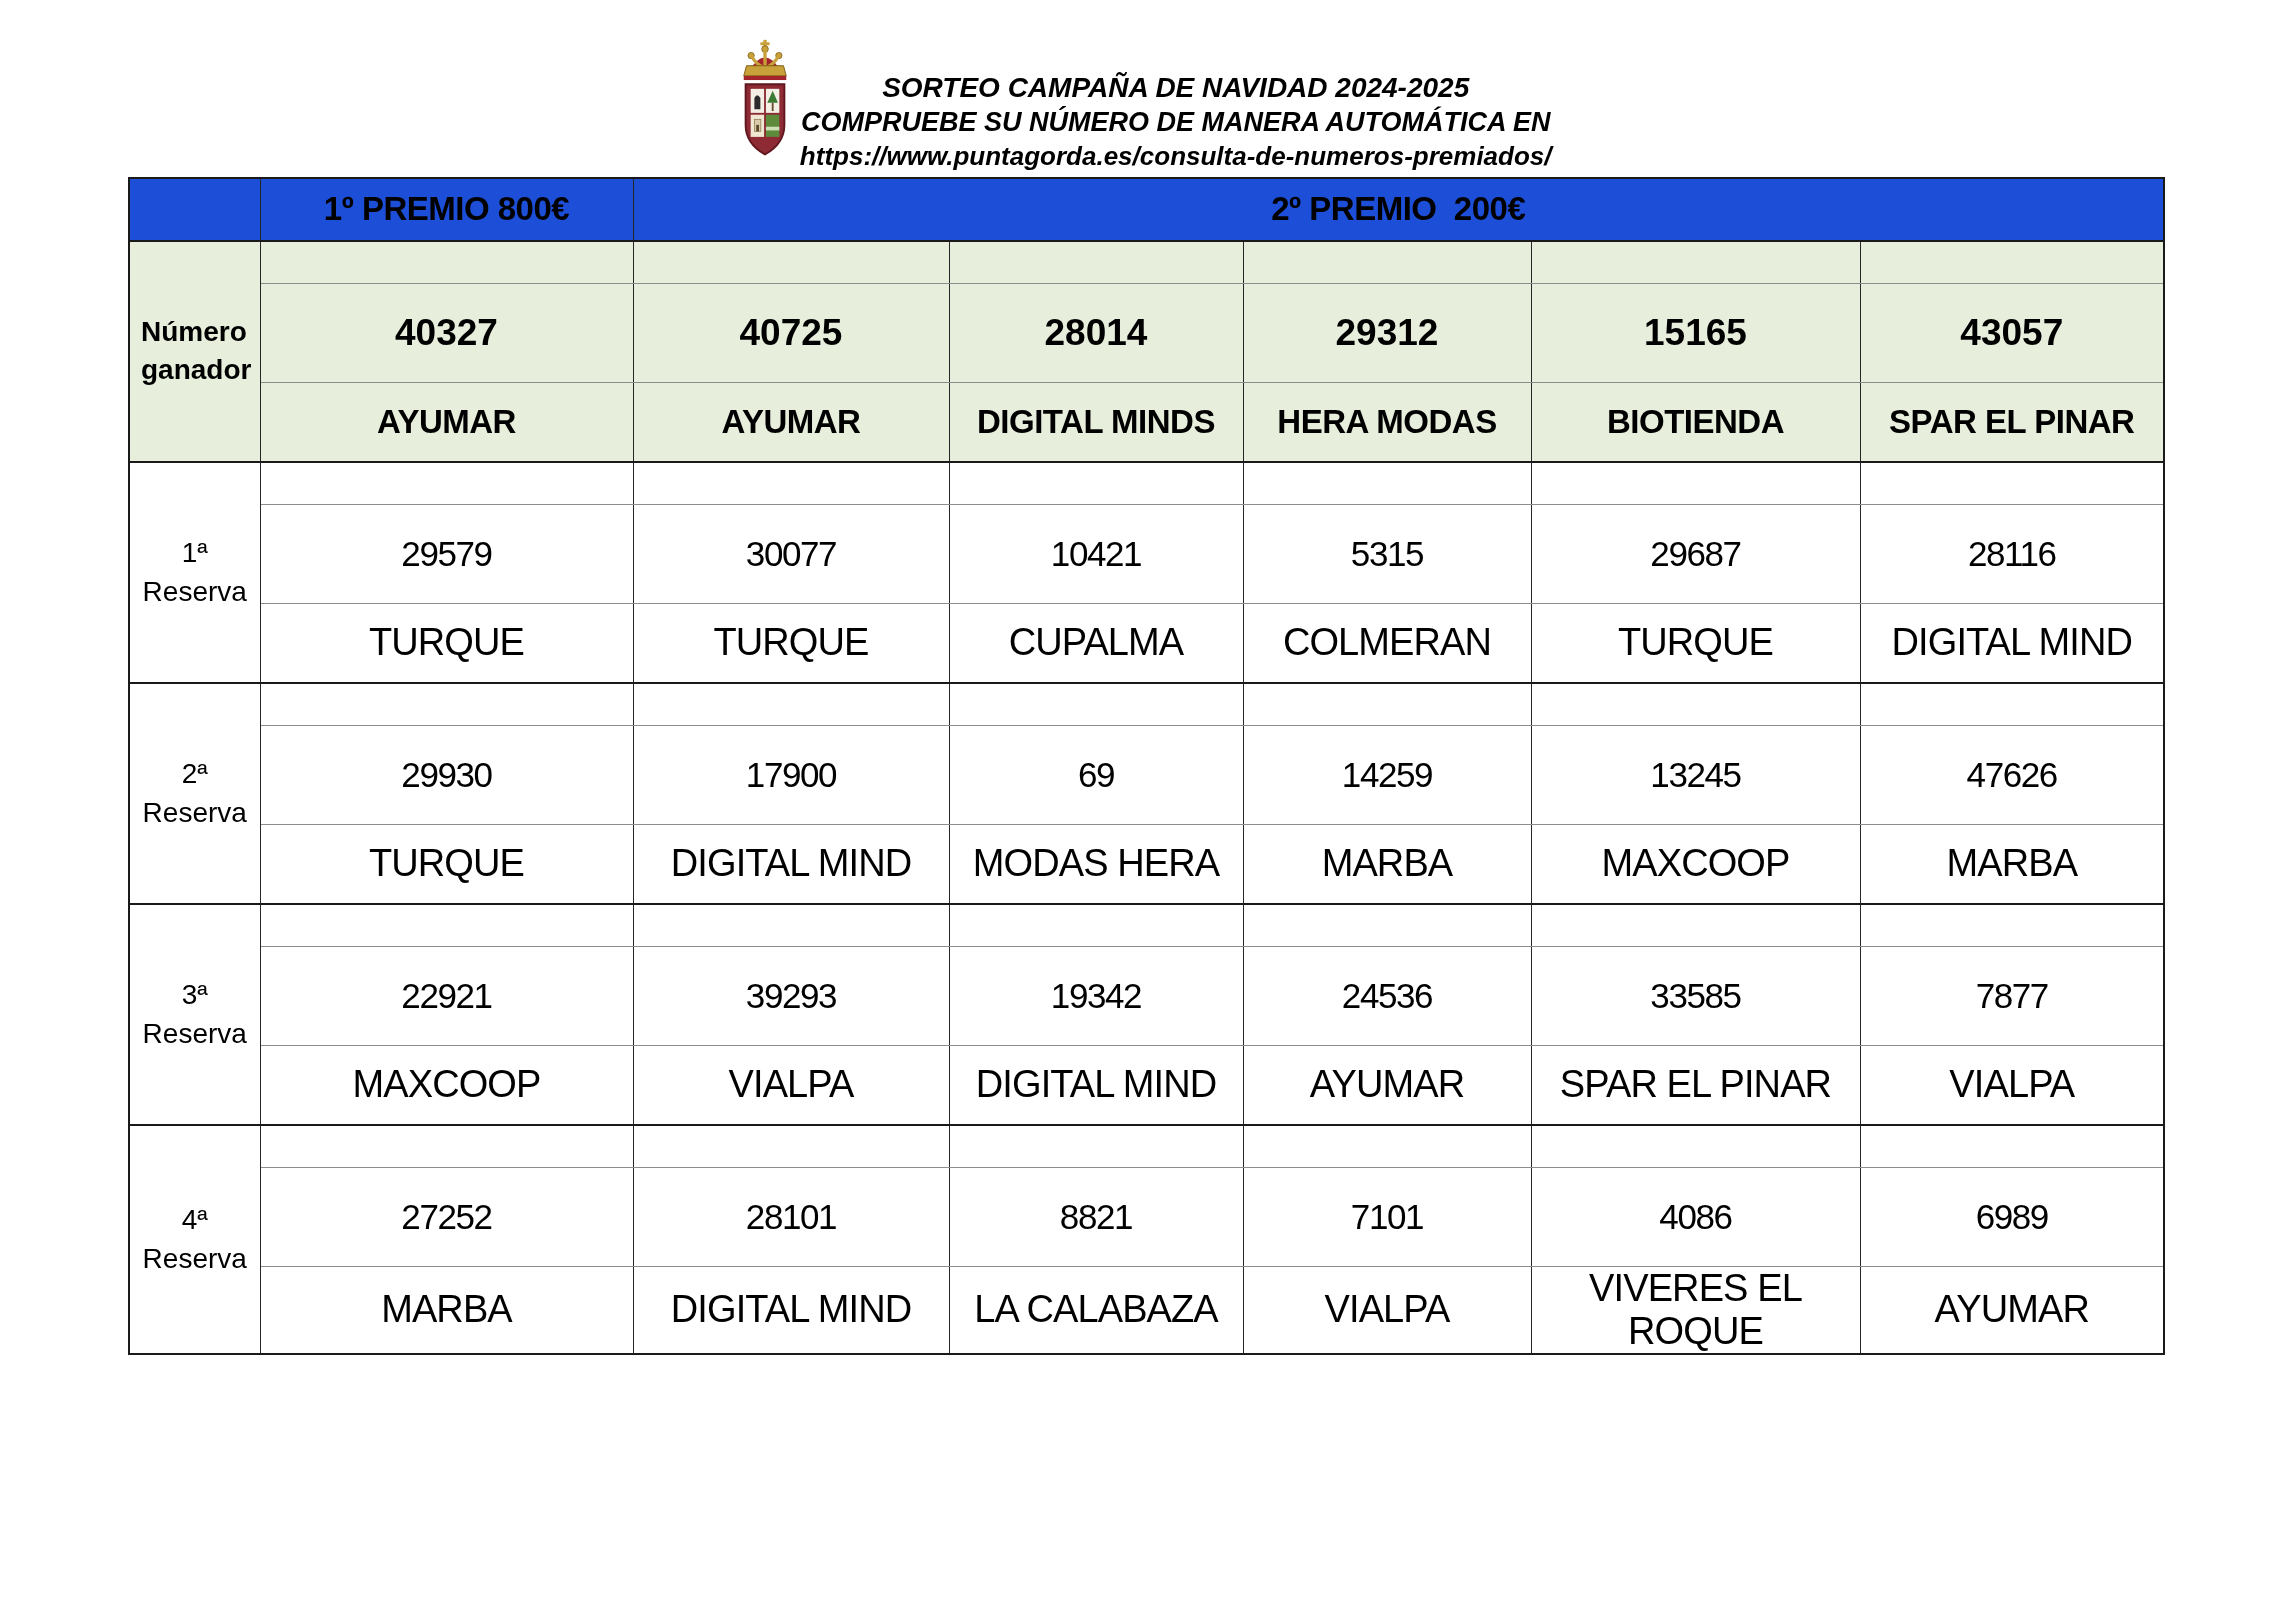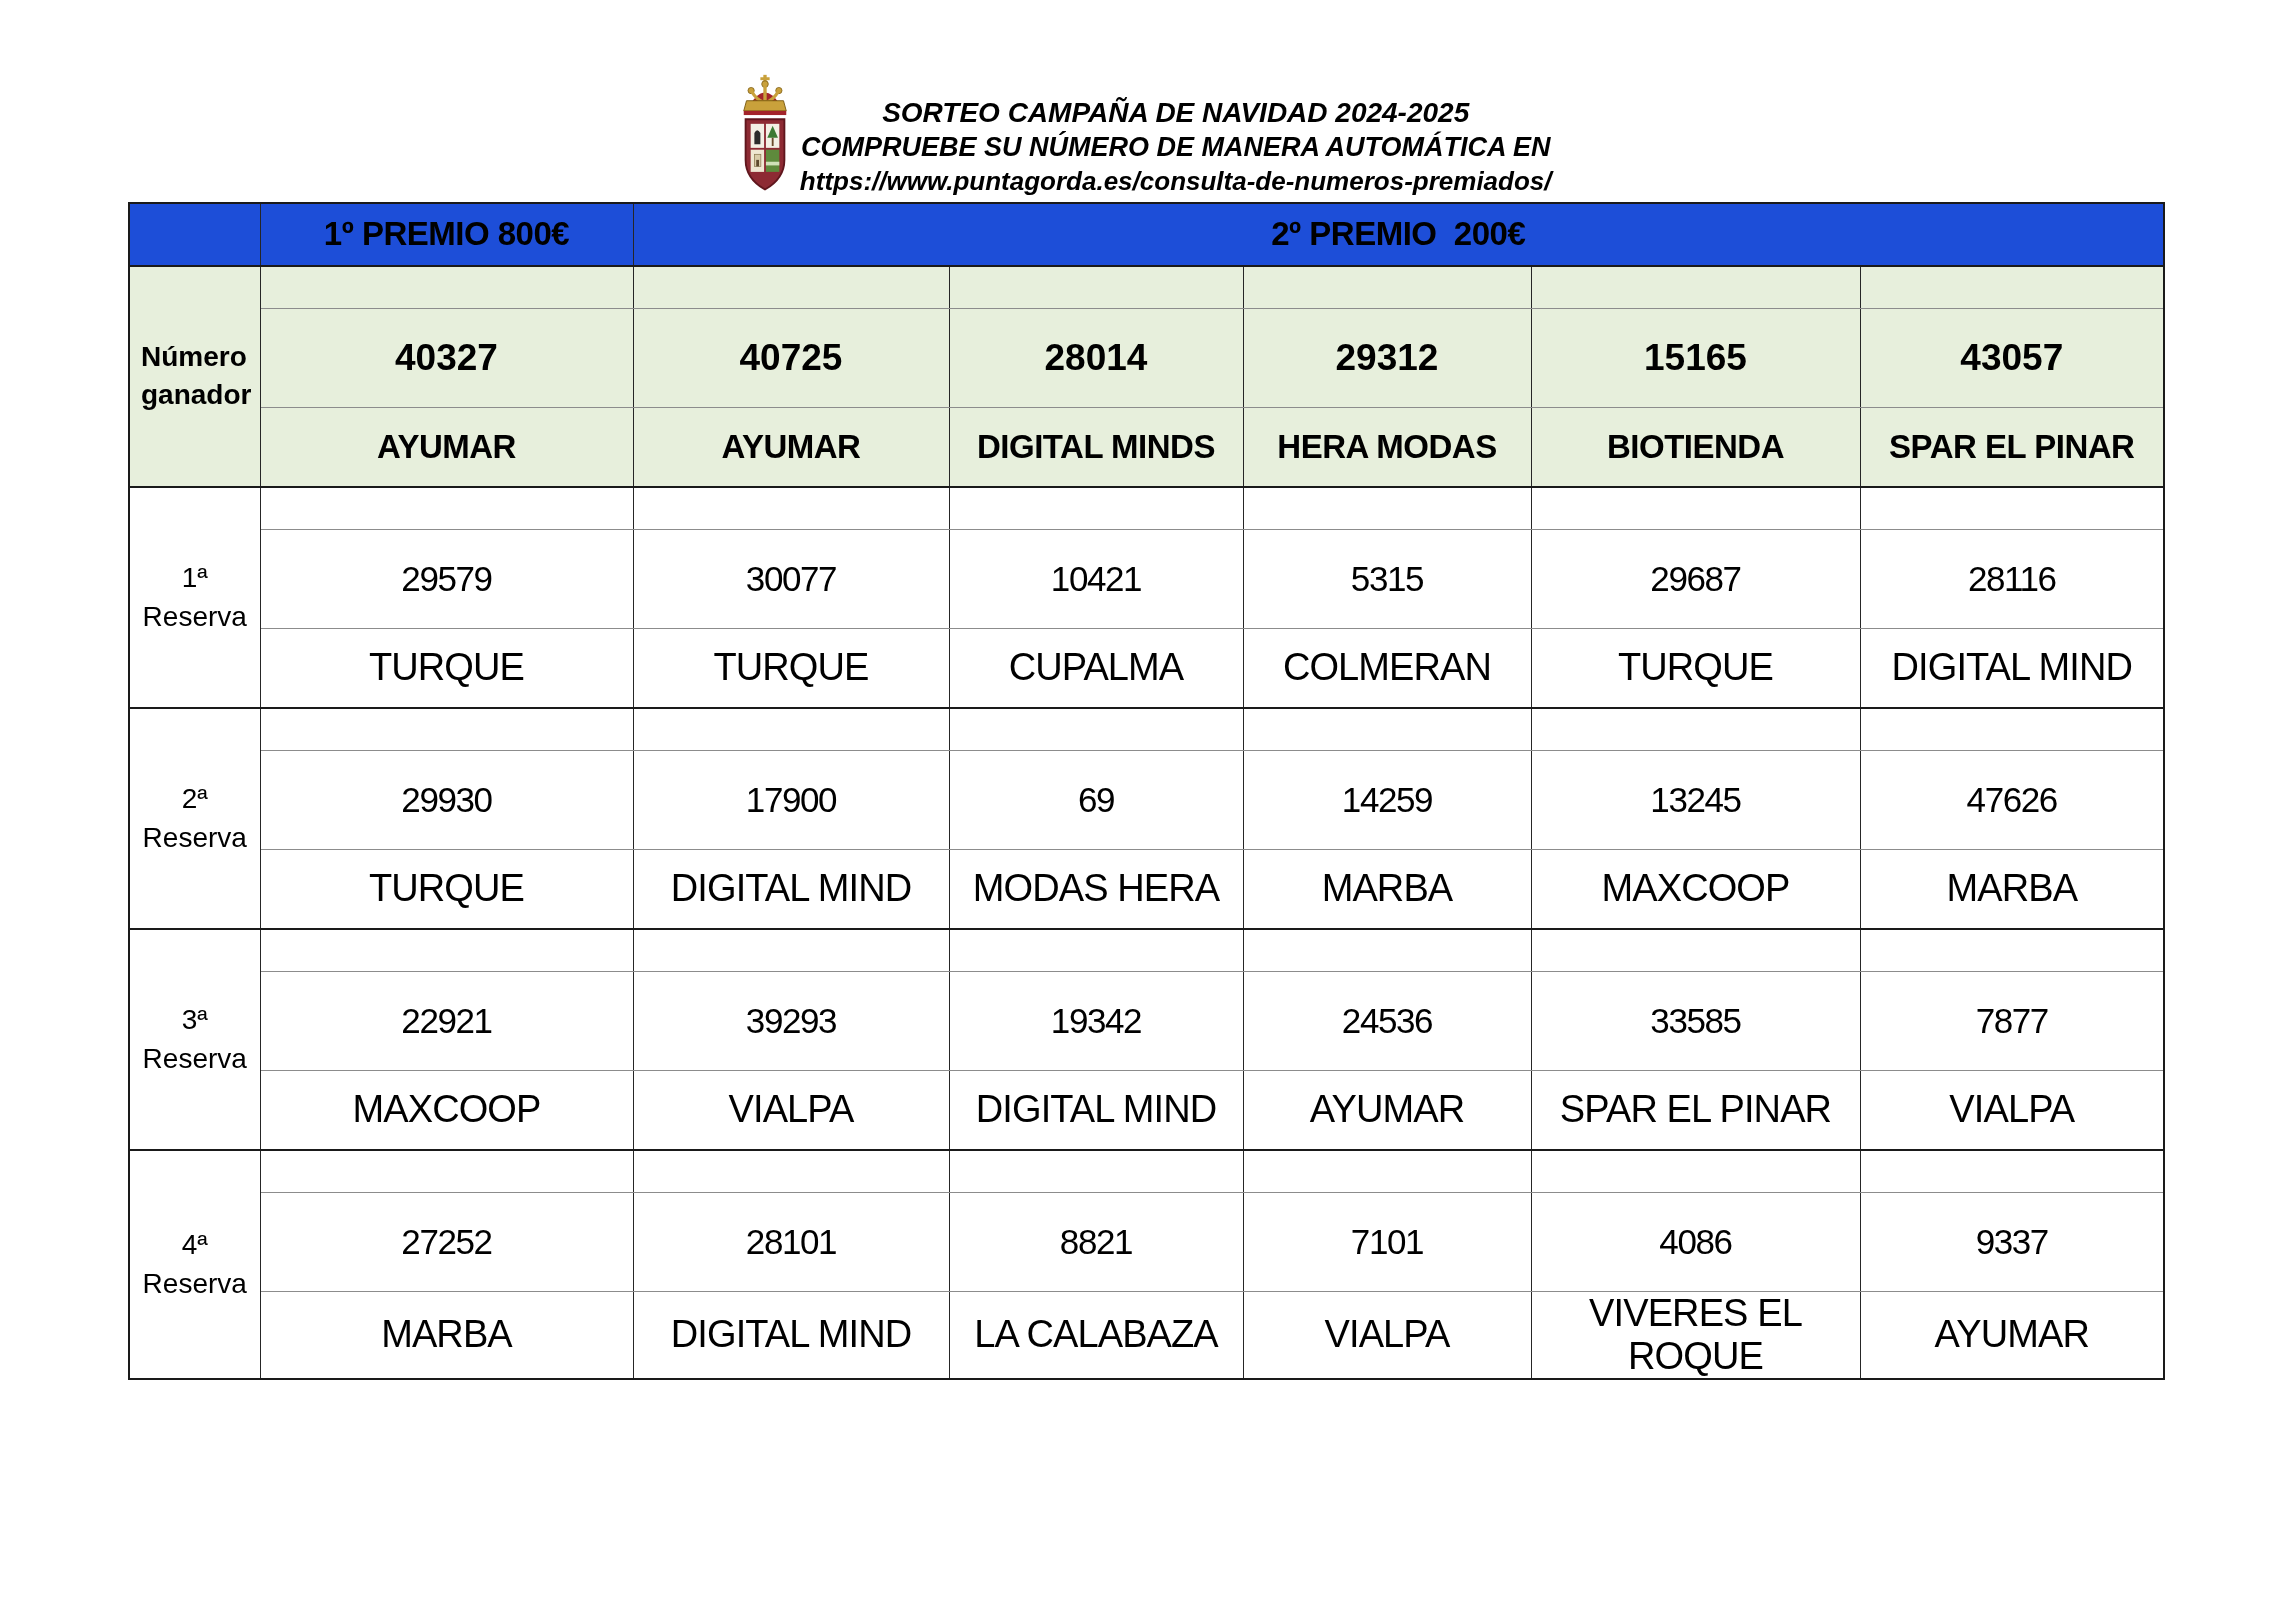--- a/index.html
+++ b/index.html
@@ -9,22 +9,22 @@
     height:1620px;
     background:#ffffff;
     font-family:"Liberation Sans", sans-serif;
     color:#000000;
     overflow:hidden;
   }
   
   .doc-header{
     display:flex;
     justify-content:center;
-    align-items:flex-end;
-    padding-top:52px;
+    align-items:center;
+    padding-top:27px;
   }
   .crest{
     flex:0 0 auto;
     margin-right:7.4px;
   }
   .title-block{
     padding-top:44px;
     text-align:center;
     font-style:italic;
     line-height:34px;
@@ -248,21 +248,21 @@
           <td></td>
       <td></td>
           <td></td>
     </tr>
     <tr class="num-row">
       <td class="res-num">27252</td>
       <td class="res-num">28101</td>
       <td class="res-num">8821</td>
       <td class="res-num">7101</td>
       <td class="res-num">4086</td>
-      <td class="res-num">9337</td>
+      <td class="res-num">6989</td>
     </tr>
     <tr class="name-row">
       <td class="res-name">MARBA</td>
       <td class="res-name">DIGITAL MIND</td>
       <td class="res-name">LA CALABAZA</td>
       <td class="res-name">VIALPA</td>
       <td class="res-name">VIVERES EL ROQUE</td>
       <td class="res-name">AYUMAR</td>
     </tr>
   </tbody>

